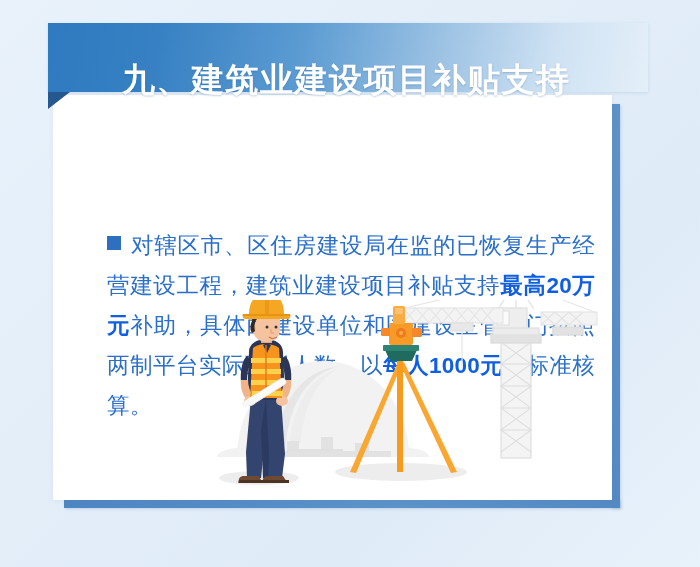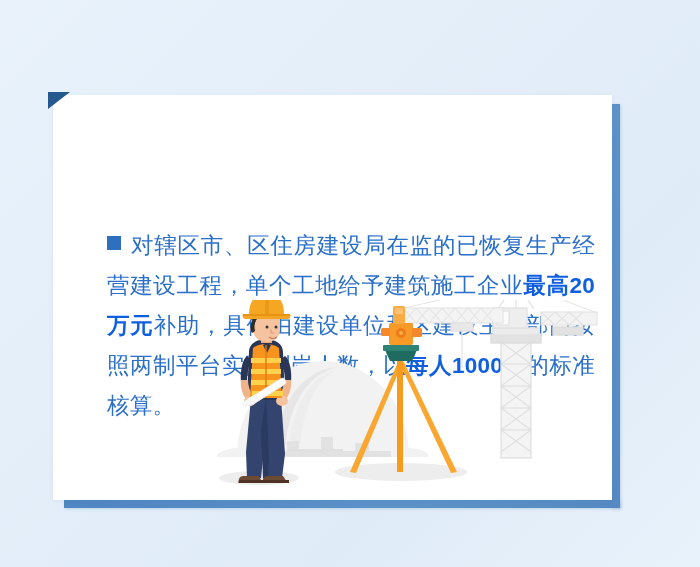--- a/index.html
+++ b/index.html
@@ -130,21 +130,21 @@
 
 <div id="poster">
 
   <div class="frame-right"></div>
   <div class="frame-bottom"></div>
 
   <div class="card">
 
     <div class="bullet"></div>
 
-    <div class="para" id="para"><span>对辖区市、区住房建设局在监的已恢复生产经营建设工程，单个工地给予建筑施工企业</span><span class="hl">最高20万元</span><span>补助，具体由建设单位和区建设主管部门按照两制平台实际到岗人数，以</span><span class="hl">每人1000元</span><span>的标准核算。</span></div>
+    <div class="para" id="para"><span>对辖区市、区住房建设局在监的已恢复生产经营建设工程，建筑业建设项目补贴支持</span><span class="hl">最高20万元</span><span>补助，具体由建设单位和区建设主管部门按照两制平台实际到岗人数，以</span><span class="hl">每人1000元</span><span>的标准核算。</span></div>
 
     <div class="illus">
       <svg width="559" height="200" viewBox="0 0 559 200" xmlns="http://www.w3.org/2000/svg">
 
         <g opacity="1">
           <path d="M146 160 C146 104 186 64 232 64 C278 64 318 104 318 160 Z" transform="translate(38,-3)" fill="#f2f2f2"></path>
           <path d="M184 157 C184 107 214 72 246 70 C214 78 196 112 194 157 Z" transform="translate(38,-3)" fill="#e6e6e6"></path>
           <path d="M198 157 C199 112 219 80 246 72 C224 84 210 115 209 157 Z" transform="translate(38,-3)" fill="#ededed"></path>
           <path d="M126 160 C126 152 146 147 232 147 C318 147 338 152 338 160 Z" transform="translate(38,-3)" fill="#f2f2f2"></path>
           <path d="M160 154 h36 v-10 h12 v10 h22 v-14 h12 v14 h22 v-8 h14 v8 h22 v6 H160 Z" transform="translate(38,-3)" fill="#e2e2e2"></path>
@@ -291,15 +291,18 @@
             <path d="M38 -19 h4 v21 h-4 Z" fill="#e08e15" opacity="0.55"></path>
             <path d="M17 2 h45 c2 0 2 5 -1 5 h-43 c-3 0 -3 -5 -1 -5 Z" fill="#f5a623"></path>
             <path d="M17 2 h45 c2 0 2 2 0 2 h-45 c-2 0 -2 -2 0 -2 Z" fill="#e89413"></path>
           </g>
         </g>
 
       </svg>
     </div>
   </div>
 
+  <div class="banner">
+    <div class="banner-title">九、建筑业建设项目补贴支持</div>
+  </div>
   <div class="banner-notch"></div>
 
 </div>
 
 </body></html>

